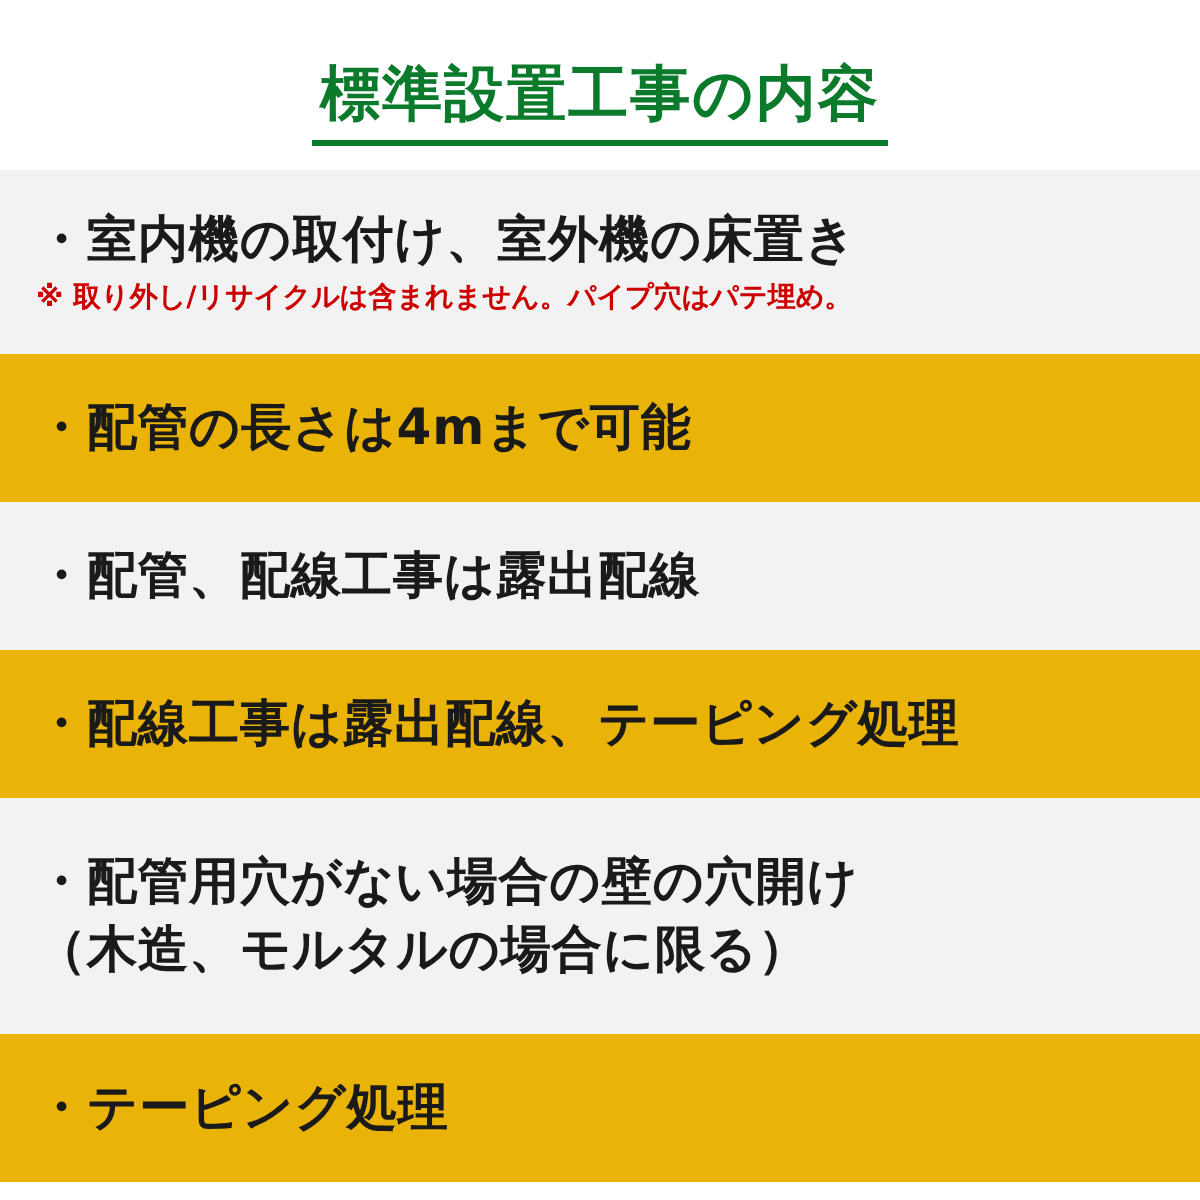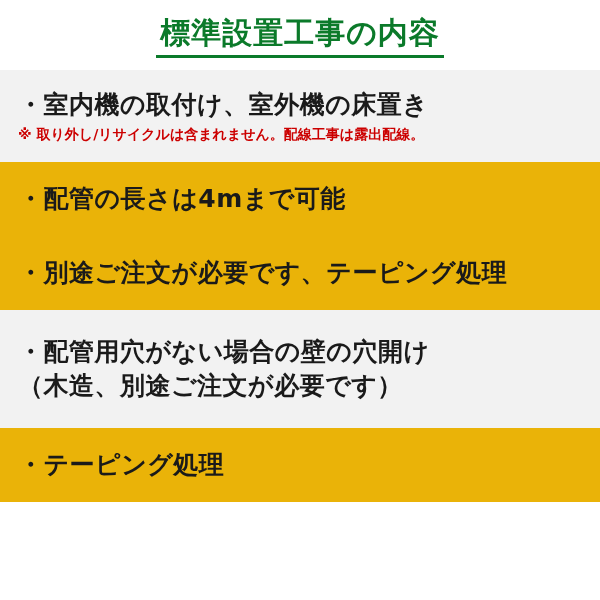--- a/index.html
+++ b/index.html
@@ -15,20 +15,21 @@
   }
   .page {
     width: 600px;
     height: 492px;
     box-sizing: border-box;
     background: #ffffff;
     display: flex;
     flex-direction: column;
     align-items: center;
     padding: 0;
+    margin-top: 15px;
   }
   .title-wrap {
     margin-top: 14px;
     margin-bottom: 12px;
     text-align: center;
   }
   .title {
     display: inline-block;
     font-size: 30px;
     font-weight: bold;
@@ -87,35 +88,38 @@
 <div class="page">
 
   <div class="title-wrap">
     <div class="title">標準設置工事の内容</div>
   </div>
 
   <div class="rows">
 
     <div class="row shaded r1">
       <div class="row-main">・室内機の取付け、室外機の床置き</div>
-      <div class="row-note">※ 取り外し/リサイクルは含まれません。配線工事は露出配線。</div>
+      <div class="row-note">※ 取り外し/リサイクルは含まれません。パイプ穴はパテ埋め。</div>
     </div>
 
     <div class="row plain r2">
       <div class="row-main">・配管の長さは4mまで可能</div>
     </div>
 
+    <div class="row shaded r3">
+      <div class="row-main">・配管、配線工事は露出配線</div>
+    </div>
 
     <div class="row plain r4">
-      <div class="row-main">・別途ご注文が必要です、テーピング処理</div>
+      <div class="row-main">・配線工事は露出配線、テーピング処理</div>
     </div>
 
     <div class="row shaded r5">
       <div class="row-main">・配管用穴がない場合の壁の穴開け
-（木造、別途ご注文が必要です）</div>
+（木造、モルタルの場合に限る）</div>
     </div>
 
     <div class="row plain r6">
       <div class="row-main">・テーピング処理</div>
     </div>
 
   </div>
 </div>
 
 </body></html>

